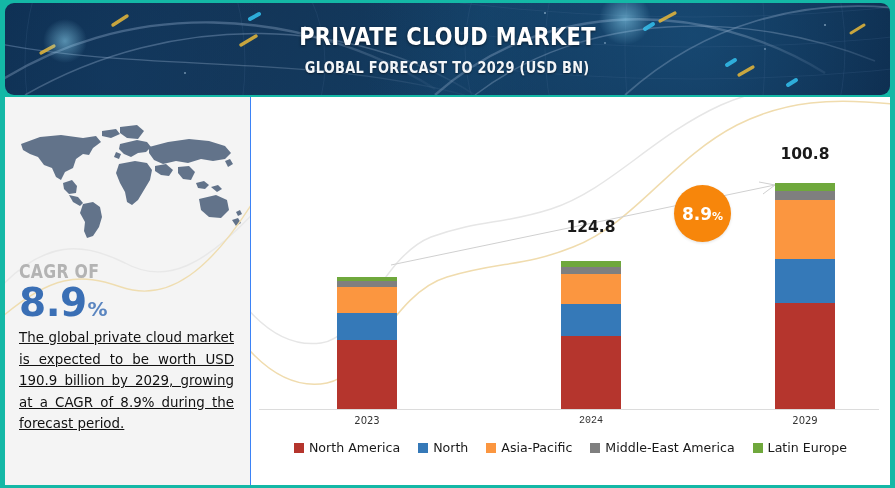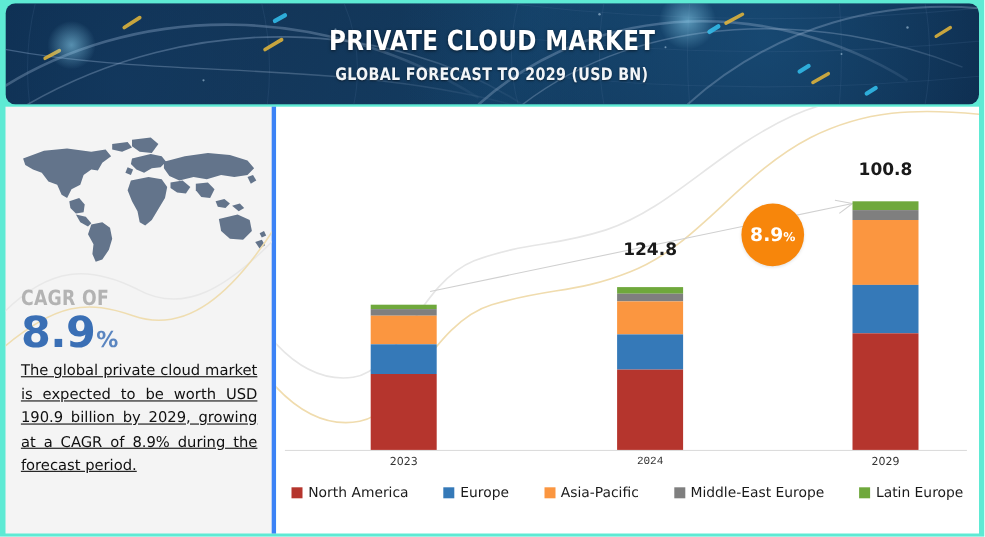--- a/index.html
+++ b/index.html
@@ -5,21 +5,21 @@
   * { box-sizing: border-box; margin: 0; padding: 0; }
   html, body {
     width: 895px; height: 488px;
     background: #ffffff;
     font-family: "Liberation Sans", sans-serif;
     overflow: hidden;
   }
   #page {
     position: relative;
     width: 895px; height: 488px;
-    background: #5eead4;
+    background: #14b8a6;
   }
 
   
   .header {
     position: absolute;
     left: 5px; top: 3px;
     width: 885px; height: 92px;
     border-radius: 9px;
     overflow: hidden;
     background:
@@ -51,21 +51,21 @@
     text-shadow: 0 1px 2px rgba(0,0,0,0.5);
     transform: scaleX(0.93);
   }
 
   
   .left-panel {
     position: absolute;
     left: 5px; top: 97px;
     width: 246px; height: 388px;
     background: #f4f4f4;
-    border-right: 4px solid #3b82f6;
+    border-right: 1px solid #3b82f6;
     overflow: hidden;
   }
   .map-wrap {
     position: absolute; left: 8px; top: 14px;
     width: 234px; height: 142px;
     opacity: 0.95;
   }
   .map-wrap svg { width: 100%; height: 100%; }
   .panel-curves { position: absolute; left: 0; top: 0; width: 246px; height: 230px; }
 
@@ -154,21 +154,21 @@
     font-size: 11px; font-weight: bold; color: #ffffff;
   }
   .connector { position: absolute; left: 0; top: 0; width: 639px; height: 340px; pointer-events: none; }
 
   
   .legend {
     position: absolute;
     left: 251px; top: 440px;
     width: 639px;
     display: flex; align-items: center; justify-content: center;
-    gap: 32px;
+    gap: 18px;
   }
   .legend-item { display: flex; align-items: center; gap: 5px; }
   .swatch { width: 10px; height: 10px; display: inline-block; }
   .legend-label {
     font-family: "DejaVu Sans", "Liberation Sans", sans-serif;
     font-size: 12.6px; color: #1a1a1a;
   }
 </style>
 </head>
 <body>
@@ -346,29 +346,29 @@
     </div>
   </div>
 
   <div class="legend">
     <div class="legend-item">
       <span class="swatch" style="background:#b5352d;"></span>
       <span class="legend-label">North America</span>
     </div>
     <div class="legend-item">
       <span class="swatch" style="background:#3579b8;"></span>
-      <span class="legend-label">Europe</span>
+      <span class="legend-label">North</span>
     </div>
     <div class="legend-item">
       <span class="swatch" style="background:#fb9640;"></span>
       <span class="legend-label">Asia-Pacific</span>
     </div>
     <div class="legend-item">
       <span class="swatch" style="background:#7f7f7f;"></span>
-      <span class="legend-label">Middle-East Europe</span>
+      <span class="legend-label">Middle-East America</span>
     </div>
     <div class="legend-item">
       <span class="swatch" style="background:#6fa83c;"></span>
       <span class="legend-label">Latin Europe</span>
     </div>
   </div>
 
 </div>
 
 </body></html>

